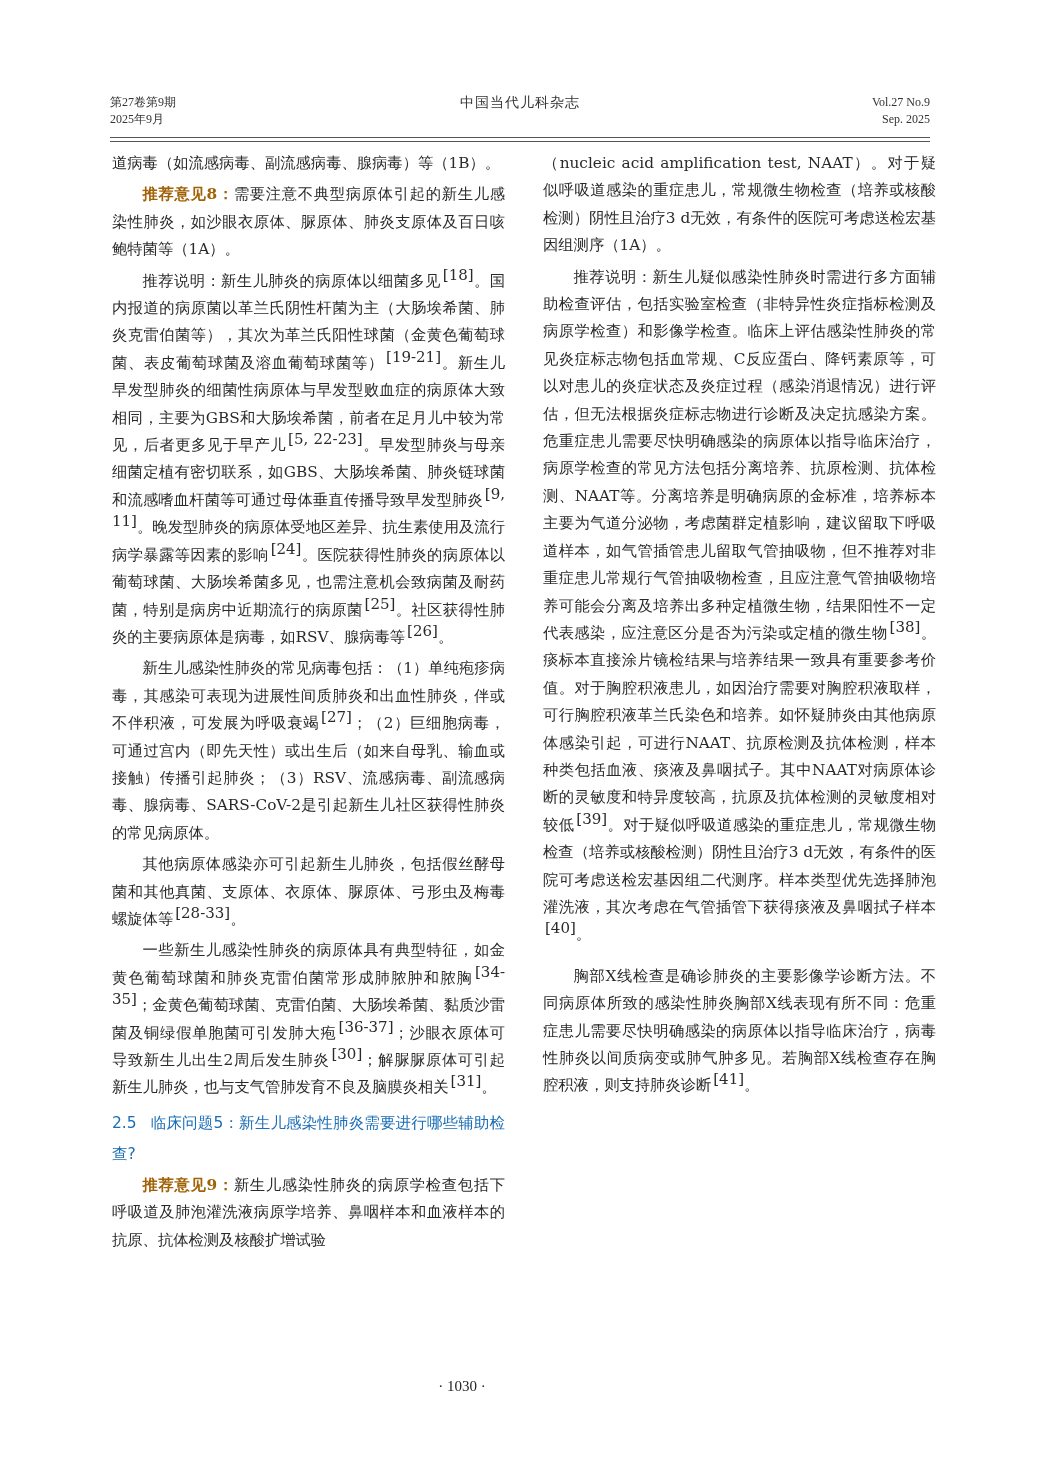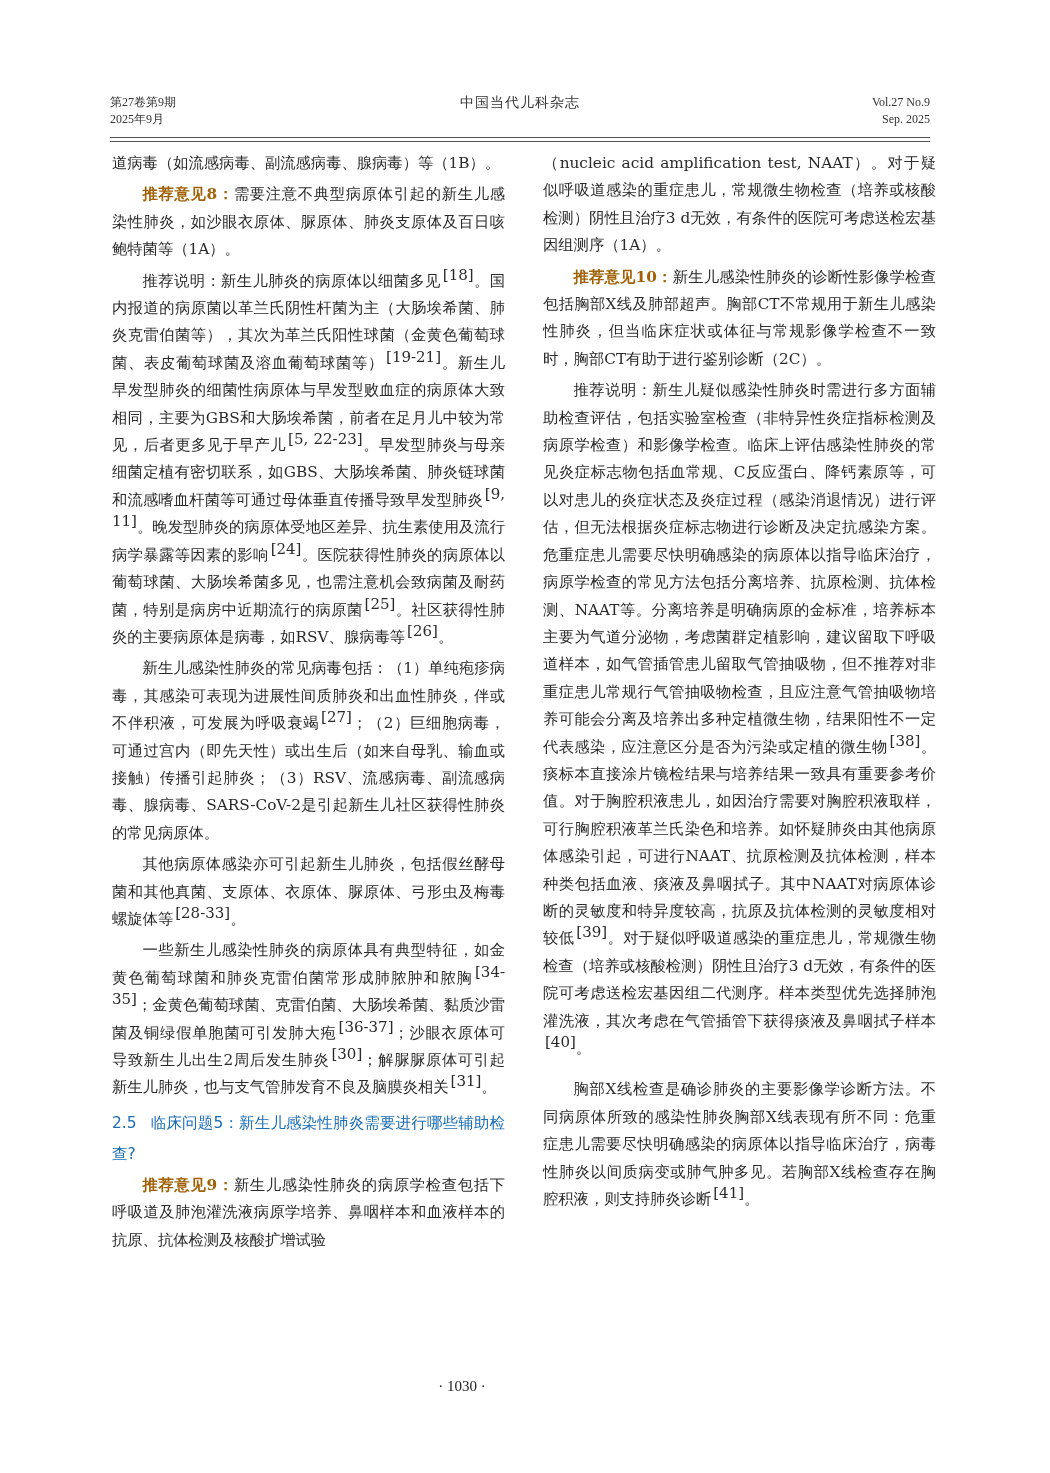--- a/index.html
+++ b/index.html
@@ -63,20 +63,19 @@
   <p class="gap"><span>一些新生儿感染性肺炎的病原体具有典型特征，如金黄色葡萄球菌和肺炎克雷伯菌常形成肺脓肿和脓胸</span><sup class="ref">[34-35]</sup><span>；金黄色葡萄球菌、克雷伯菌、大肠埃希菌、黏质沙雷菌及铜绿假单胞菌可引发肺大疱</span><sup class="ref">[36-37]</sup><span>；沙眼衣原体可导致新生儿出生2周后发生肺炎</span><sup class="ref">[30]</sup><span>；解脲脲原体可引起新生儿肺炎，也与支气管肺发育不良及脑膜炎相关</span><sup class="ref">[31]</sup><span>。</span></p>
 
   <div class="section-h"><span class="num">2.5</span><span>临床问题5：新生儿感染性肺炎需要进行哪些辅助检查?</span></div>
 
   <p><span class="bold">推荐意见9：</span><span>新生儿感染性肺炎的病原学检查包括下呼吸道及肺泡灌洗液病原学培养、鼻咽样本和血液样本的抗原、抗体检测及核酸扩增试验</span></p>
 </div>
 
 <div class="col right">
   <p class="noindent">（nucleic acid amplification test, NAAT）。对于疑似呼吸道感染的重症患儿，常规微生物检查（培养或核酸检测）阴性且治疗3 d无效，有条件的医院可考虑送检宏基因组测序（1A）。</p>
 
-  <p class="gap"><span class="bold">推荐意见10：</span><span>新生儿感染性肺炎的诊断性影像学检查包括胸部X线及肺部超声。胸部CT不常规用于新生儿感染性肺炎，但当临床症状或体征与常规影像学检查不一致时，胸部CT有助于进行鉴别诊断（2C）。</span></p>
 
   <p class="gap"><span>推荐说明：新生儿疑似感染性肺炎时需进行多方面辅助检查评估，包括实验室检查（非特异性炎症指标检测及病原学检查）和影像学检查。临床上评估感染性肺炎的常见炎症标志物包括血常规、C反应蛋白、降钙素原等，可以对患儿的炎症状态及炎症过程（感染消退情况）进行评估，但无法根据炎症标志物进行诊断及决定抗感染方案。危重症患儿需要尽快明确感染的病原体以指导临床治疗，病原学检查的常见方法包括分离培养、抗原检测、抗体检测、NAAT等。分离培养是明确病原的金标准，培养标本主要为气道分泌物，考虑菌群定植影响，建议留取下呼吸道样本，如气管插管患儿留取气管抽吸物，但不推荐对非重症患儿常规行气管抽吸物检查，且应注意气管抽吸物培养可能会分离及培养出多种定植微生物，结果阳性不一定代表感染，应注意区分是否为污染或定植的微生物</span><sup class="ref">[38]</sup><span>。痰标本直接涂片镜检结果与培养结果一致具有重要参考价值。对于胸腔积液患儿，如因治疗需要对胸腔积液取样，可行胸腔积液革兰氏染色和培养。如怀疑肺炎由其他病原体感染引起，可进行NAAT、抗原检测及抗体检测，样本种类包括血液、痰液及鼻咽拭子。其中NAAT对病原体诊断的灵敏度和特异度较高，抗原及抗体检测的灵敏度相对较低</span><sup class="ref">[39]</sup><span>。对于疑似呼吸道感染的重症患儿，常规微生物检查（培养或核酸检测）阴性且治疗3 d无效，有条件的医院可考虑送检宏基因组二代测序。样本类型优先选择肺泡灌洗液，其次考虑在气管插管下获得痰液及鼻咽拭子样本</span><sup class="ref">[40]</sup><span>。</span></p>
 
   <p class="gap" style="margin-top:14px;"><span>胸部X线检查是确诊肺炎的主要影像学诊断方法。不同病原体所致的感染性肺炎胸部X线表现有所不同：危重症患儿需要尽快明确感染的病原体以指导临床治疗，病毒性肺炎以间质病变或肺气肿多见。若胸部X线检查存在胸腔积液，则支持肺炎诊断</span><sup class="ref">[41]</sup><span>。</span></p>
 </div>
 
 <div class="page-num">· 1030 ·</div>
 
 </body></html>

